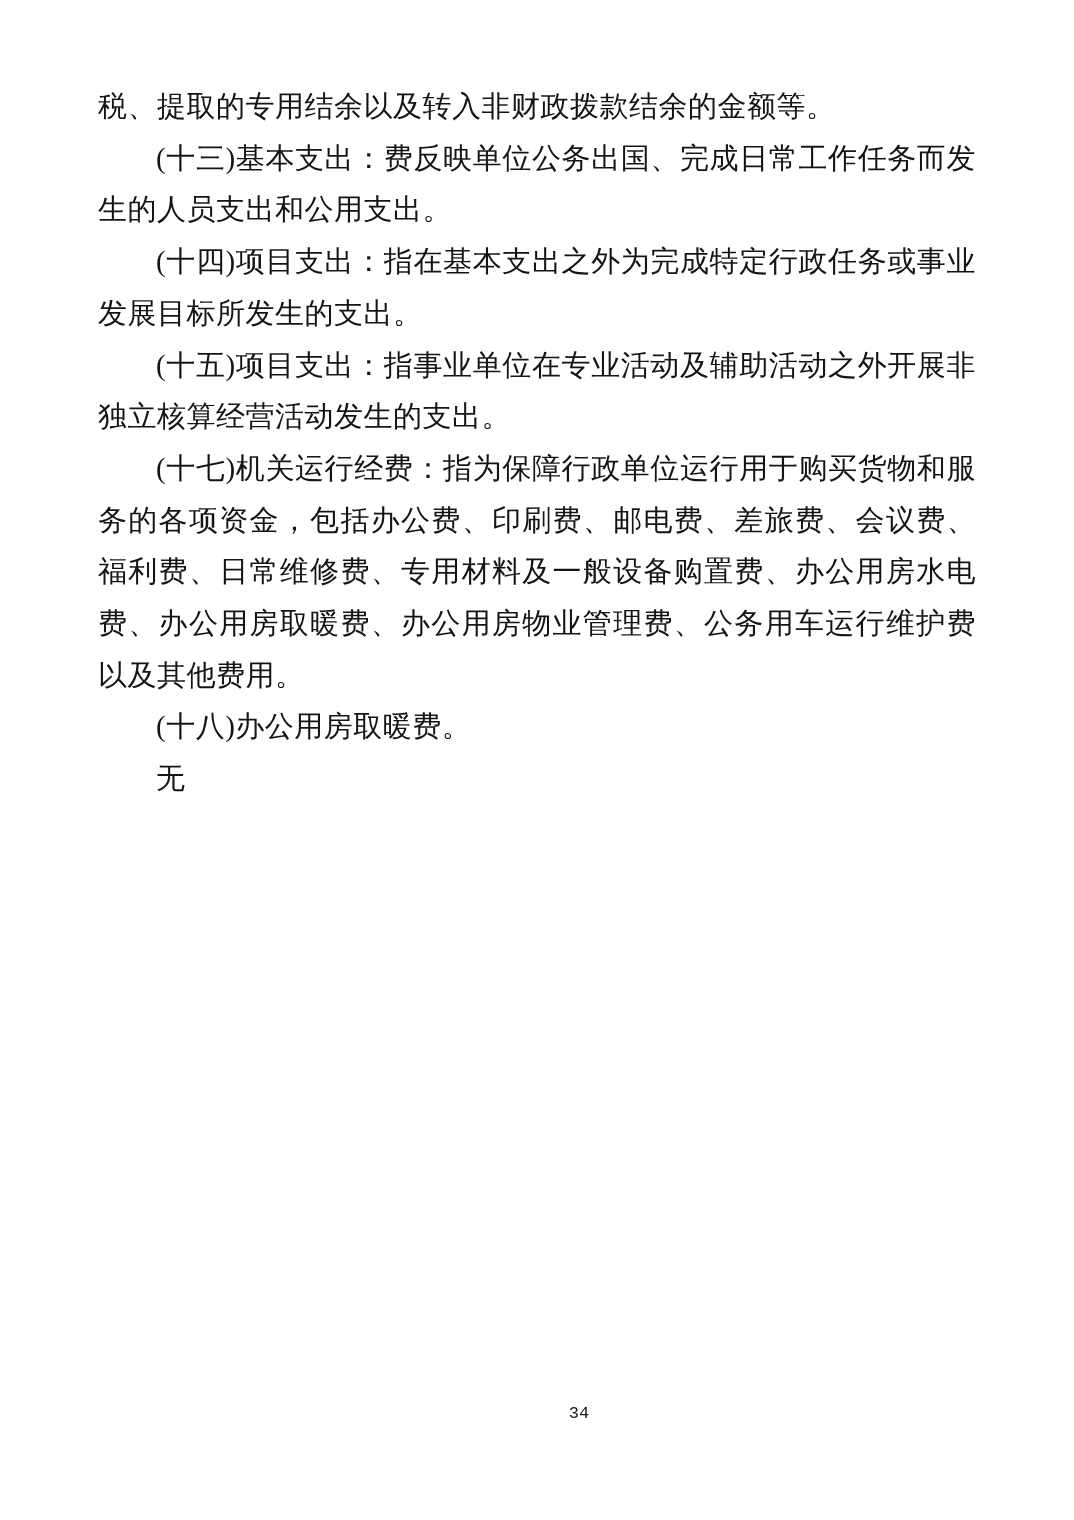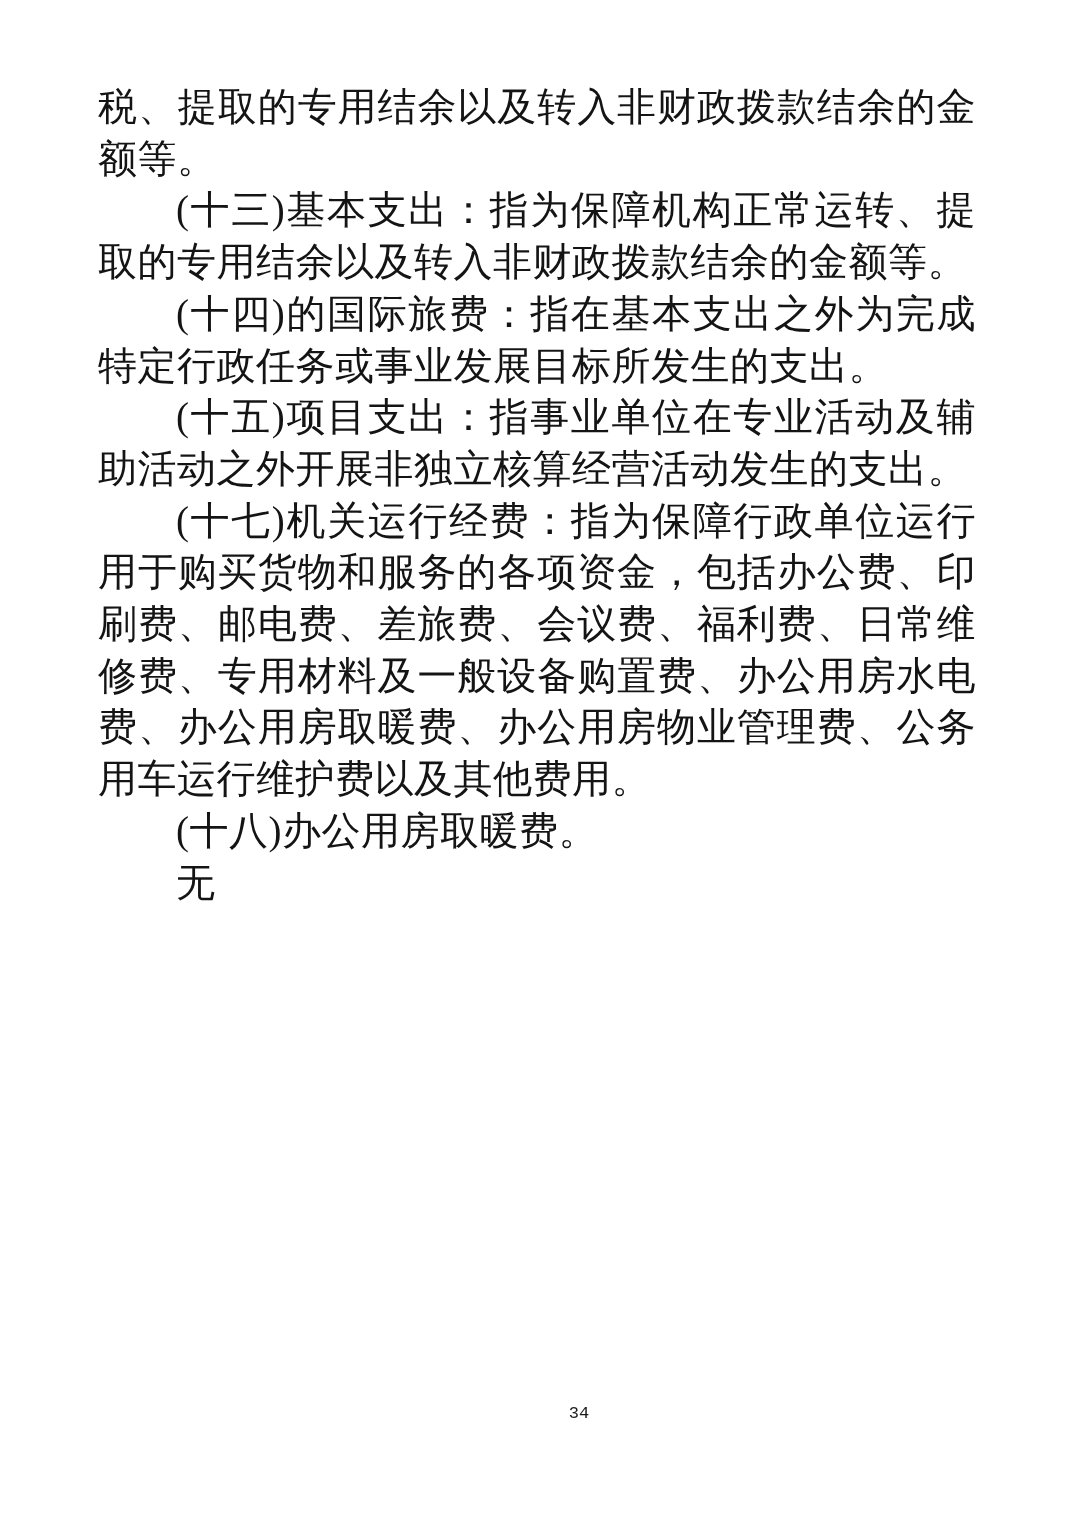--- a/index.html
+++ b/index.html
@@ -13,21 +13,21 @@
     height: 1520px;
     background: #ffffff;
     overflow: hidden;
     font-family: "Liberation Serif", "DejaVu Serif", serif;
   }
   .text-block {
     position: absolute;
     left: 98px;
     top: 81px;
     width: 878px;
-    font-size: 39px;
+    font-size: 29px;
     line-height: 51.7px;
     color: #141414;
     text-align: justify;
     letter-spacing: 0.5px;
   }
   .text-block p {
     margin: 0;
     padding: 0;
     text-indent: 0;
     word-break: break-all;
@@ -47,22 +47,22 @@
     padding-left: 42px;
   }
 </style>
 </head>
 <body>
 
 <div class="page">
 
   <div class="text-block">
     <p>税、提取的专用结余以及转入非财政拨款结余的金额等。</p>
-    <p class="indent">(十三)基本支出：指为保障机构正常运转、提取的专用结余以及转入非财政拨款结余的金额等。</p>
-    <p class="indent">(十四)的国际旅费：指在基本支出之外为完成特定行政任务或事业发展目标所发生的支出。</p>
+    <p class="indent">(十三)基本支出：费反映单位公务出国、完成日常工作任务而发生的人员支出和公用支出。</p>
+    <p class="indent">(十四)项目支出：指在基本支出之外为完成特定行政任务或事业发展目标所发生的支出。</p>
     <p class="indent">(十五)项目支出：指事业单位在专业活动及辅助活动之外开展非独立核算经营活动发生的支出。</p>
     <p class="indent">(十七)机关运行经费：指为保障行政单位运行用于购买货物和服务的各项资金，包括办公费、印刷费、邮电费、差旅费、会议费、福利费、日常维修费、专用材料及一般设备购置费、办公用房水电费、办公用房取暖费、办公用房物业管理费、公务用车运行维护费以及其他费用。</p>
     <p class="indent">(十八)办公用房取暖费。</p>
     <p class="indent">无</p>
   </div>
 
   <div class="page-number">34</div>
 
 </div>
 

